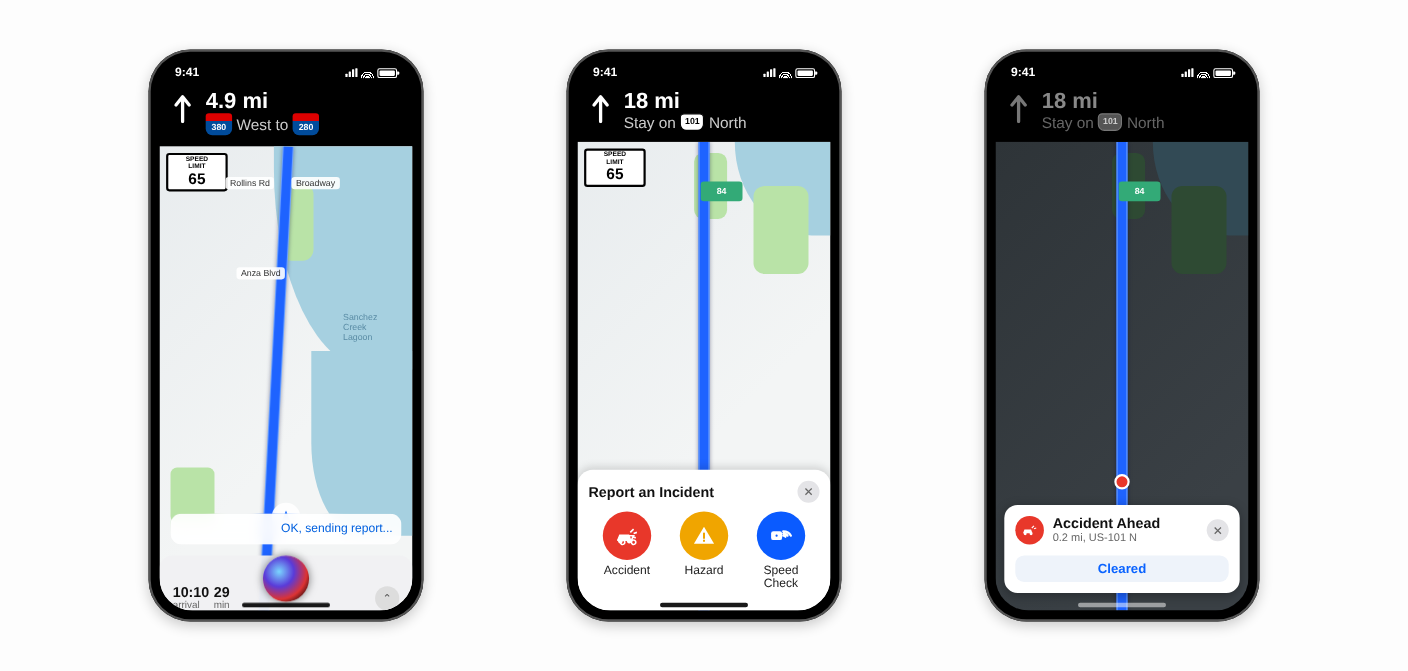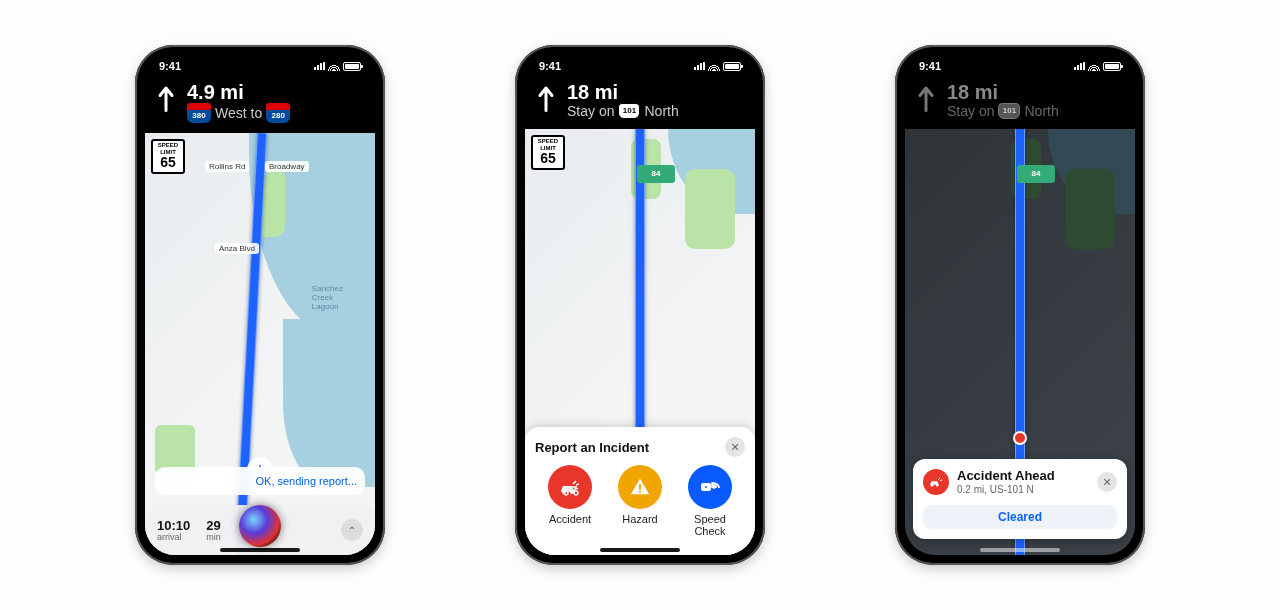--- a/index.html
+++ b/index.html
@@ -107,33 +107,33 @@
   .roads::before,.roads::after{content:"";position:absolute;background:#fff;}
   .route {
     position:absolute; left:50%; top:0; bottom:0; width:10px; transform:translateX(-50%);
     background:#1e63ff; border-left:1px solid #6aa0ff; border-right:1px solid #6aa0ff;
     filter: drop-shadow(0 0 2px rgba(0,0,50,.4));
   }
   .map-label {
     position:absolute; background:rgba(255,255,255,.9); font-size:8px; padding:1px 4px; border-radius:3px; color:#333; white-space:nowrap;
   }
   .speed-sign {
-    position:absolute; top:6px; left:6px; width:34px; background:#fff; border:2px solid #000; border-radius:3px; text-align:center; padding:1px 0;
+    position:absolute; top:6px; left:6px; width:56px; background:#fff; border:2px solid #000; border-radius:3px; text-align:center; padding:1px 0;
     font-size:6px; font-weight:600; line-height:1.1; color:#000;
   }
   .speed-sign .num { font-size:14px; font-weight:700; }
 
   .siri-toast {
     position:absolute; left:10px; right:10px; bottom:60px;
     background:rgba(255,255,255,.92); border-radius:10px; padding:8px; text-align:right;
     font-size:11px; font-weight:500; color:#0060df; backdrop-filter:blur(6px);
   }
   .eta-tray {
     position:absolute; left:0; right:0; bottom:0; height:50px;
-    background:rgba(240,240,242,.96); display:flex; align-items:center; padding:0 12px; gap:16px;
+    background:rgba(240,240,242,.96); display:flex; align-items:flex-end; padding:0 12px; gap:4px;
     border-top-left-radius:12px;border-top-right-radius:12px;
   }
   .eta-block { text-align:left; }
   .eta-block .val { font-size:13px; font-weight:600; color:#111; line-height:1; }
   .eta-block .lbl { font-size:9px; color:#666; }
   .eta-chevron {
     margin-left:auto; width:22px;height:22px;border-radius:11px;background:#ddd;display:flex;align-items:center;justify-content:center;color:#555;font-size:10px;
   }
   .siri-orb {
     position:absolute; bottom:8px; left:50%; transform:translateX(-50%);

